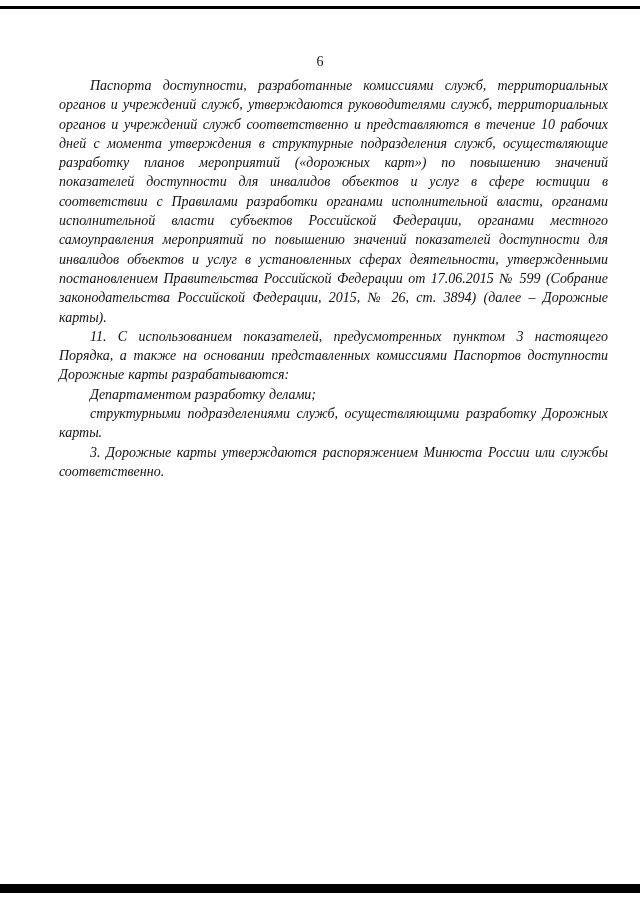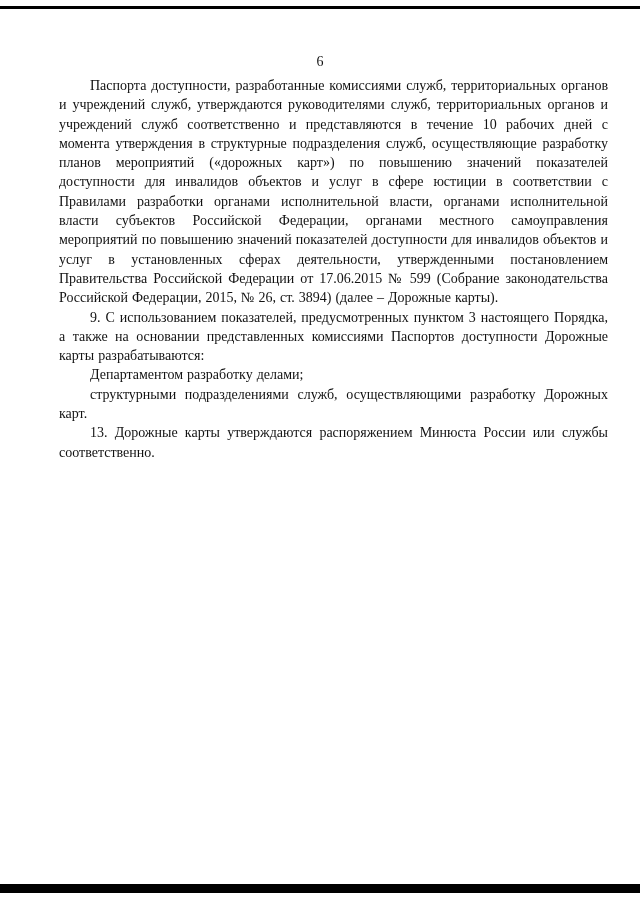--- a/index.html
+++ b/index.html
@@ -52,32 +52,33 @@
     width: 549px;
     font-size: 14px;
     line-height: 19.3px;
     text-align: justify;
     text-justify: inter-word;
     word-spacing: 0.5px;
   }
   .para {
     margin: 0;
     text-indent: 31px;
+    font-style: italic;
   }
 </style>
 </head>
 <body>
 
 <div class="page">
   <div class="top-rule"></div>
 
   <div class="page-number">6</div>
 
   <div class="content">
     <p class="para">Паспорта доступности, разработанные комиссиями служб, территориальных органов и учреждений служб, утверждаются руководителями служб, территориальных органов и учреждений служб соответственно и представляются в течение 10 рабочих дней с момента утверждения в структурные подразделения служб, осуществляющие разработку планов мероприятий («дорожных карт») по повышению значений показателей доступности для инвалидов объектов и услуг в сфере юстиции в соответствии с Правилами разработки органами исполнительной власти, органами исполнительной власти субъектов Российской Федерации, органами местного самоуправления мероприятий по повышению значений показателей доступности для инвалидов объектов и услуг в установленных сферах деятельности, утвержденными постановлением Правительства Российской Федерации от 17.06.2015 № 599 (Собрание законодательства Российской Федерации, 2015, № 26, ст. 3894) (далее – Дорожные карты).</p>
-    <p class="para">9. С использованием показателей, предусмотренных пунктом 3 настоящего Порядка, а также на основании представленных комиссиями Паспортов доступности Дорожные карты разрабатываются:</p>
+    <p class="para">11. С использованием показателей, предусмотренных пунктом 3 настоящего Порядка, а также на основании представленных комиссиями Паспортов доступности Дорожные карты разрабатываются:</p>
     <p class="para">Департаментом разработку делами;</p>
-    <p class="para">структурными подразделениями служб, осуществляющими разработку Дорожных карт.</p>
-    <p class="para">13. Дорожные карты утверждаются распоряжением Минюста России или службы соответственно.</p>
+    <p class="para">структурными подразделениями служб, осуществляющими разработку Дорожных карты.</p>
+    <p class="para">3. Дорожные карты утверждаются распоряжением Минюста России или службы соответственно.</p>
   </div>
 
   <div class="bottom-rule"></div>
 </div>
 
 </body></html>

